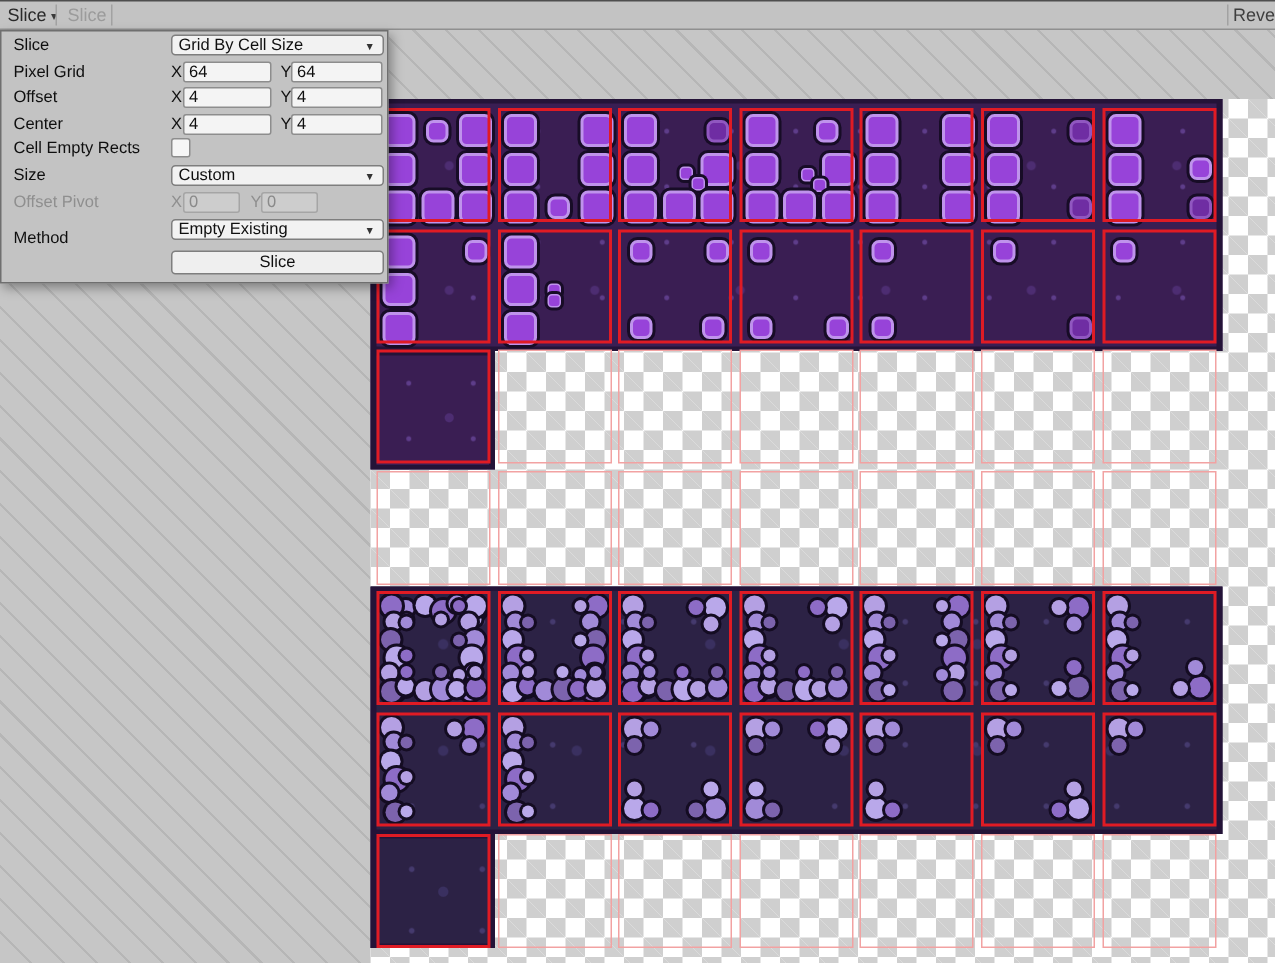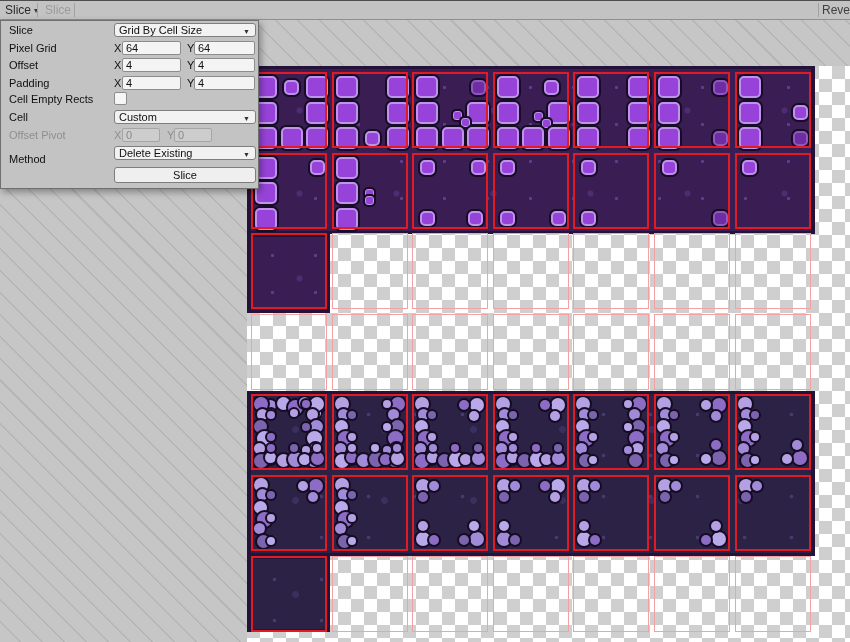--- a/index.html
+++ b/index.html
@@ -450,42 +450,42 @@
     <div class="field" style="left:121px; top:19.5px; width:59px">64</div>
     <div class="xy-label" style="left:186px; top:19.5px">Y</div>
     <div class="field" style="left:193px; top:19.5px; width:61px">64</div>
 
     <div class="p-label" style="top:37px">Offset</div>
     <div class="xy-label" style="left:113px; top:37px">X</div>
     <div class="field" style="left:121px; top:37px; width:59px">4</div>
     <div class="xy-label" style="left:186px; top:37px">Y</div>
     <div class="field" style="left:193px; top:37px; width:61px">4</div>
 
-    <div class="p-label" style="top:54.5px">Padding</div>
+    <div class="p-label" style="top:54.5px">Center</div>
     <div class="xy-label" style="left:113px; top:54.5px">X</div>
     <div class="field" style="left:121px; top:54.5px; width:59px">4</div>
     <div class="xy-label" style="left:186px; top:54.5px">Y</div>
     <div class="field" style="left:193px; top:54.5px; width:61px">4</div>
 
     <div class="p-label" style="top:70.5px">Cell Empty Rects</div>
     <div class="checkbox" style="left:113px; top:70.5px"></div>
 
-    <div class="p-label" style="top:88.5px">Cell</div>
+    <div class="p-label" style="top:88.5px">Size</div>
     <div class="dropdown" style="left:113px; top:88.5px; width:142px">
       <span>Custom</span>
       <span class="dd-arrow">▼</span>
     </div>
 
     <div class="p-label disabled" style="top:106.5px">Offset Pivot</div>
     <div class="xy-label disabled" style="left:113px; top:106.5px">X</div>
     <div class="field disabled" style="left:121px; top:106.5px; width:38px">0</div>
     <div class="xy-label disabled" style="left:166px; top:106.5px">Y</div>
     <div class="field disabled" style="left:173px; top:106.5px; width:38px">0</div>
 
     <div class="p-label" style="top:131px">Method</div>
     <div class="dropdown" style="left:113px; top:124.5px; width:142px">
-      <span>Delete Existing</span>
+      <span>Empty Existing</span>
       <span class="dd-arrow">▼</span>
     </div>
 
     <div id="slice-exec-btn">Slice</div>
   </div>
 </div>
 
 </body></html>

